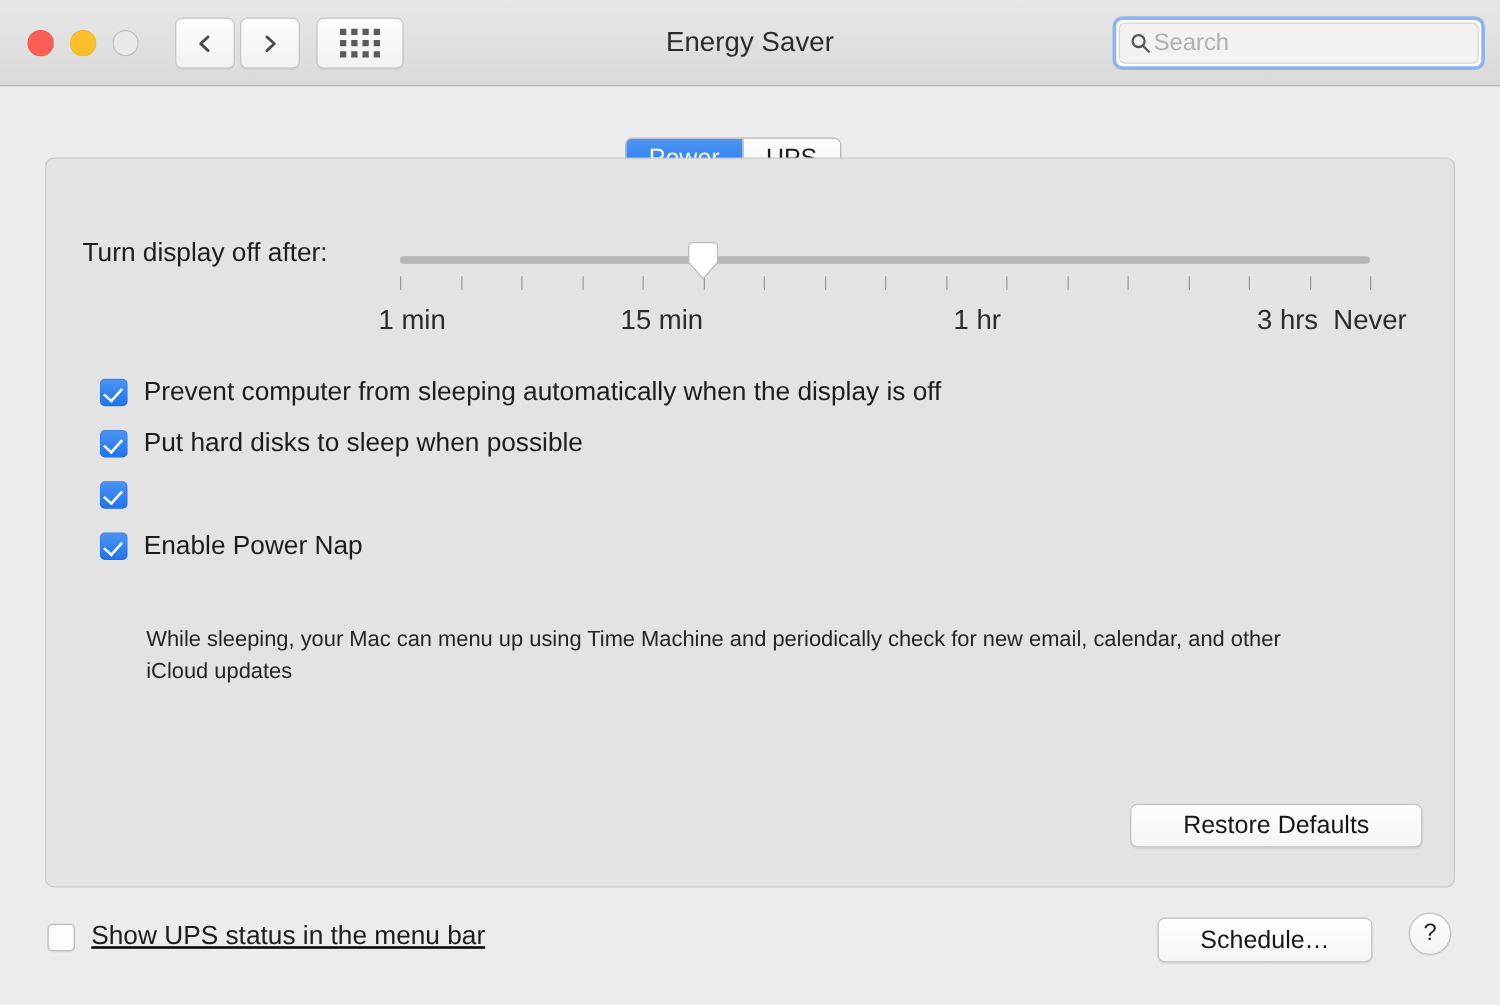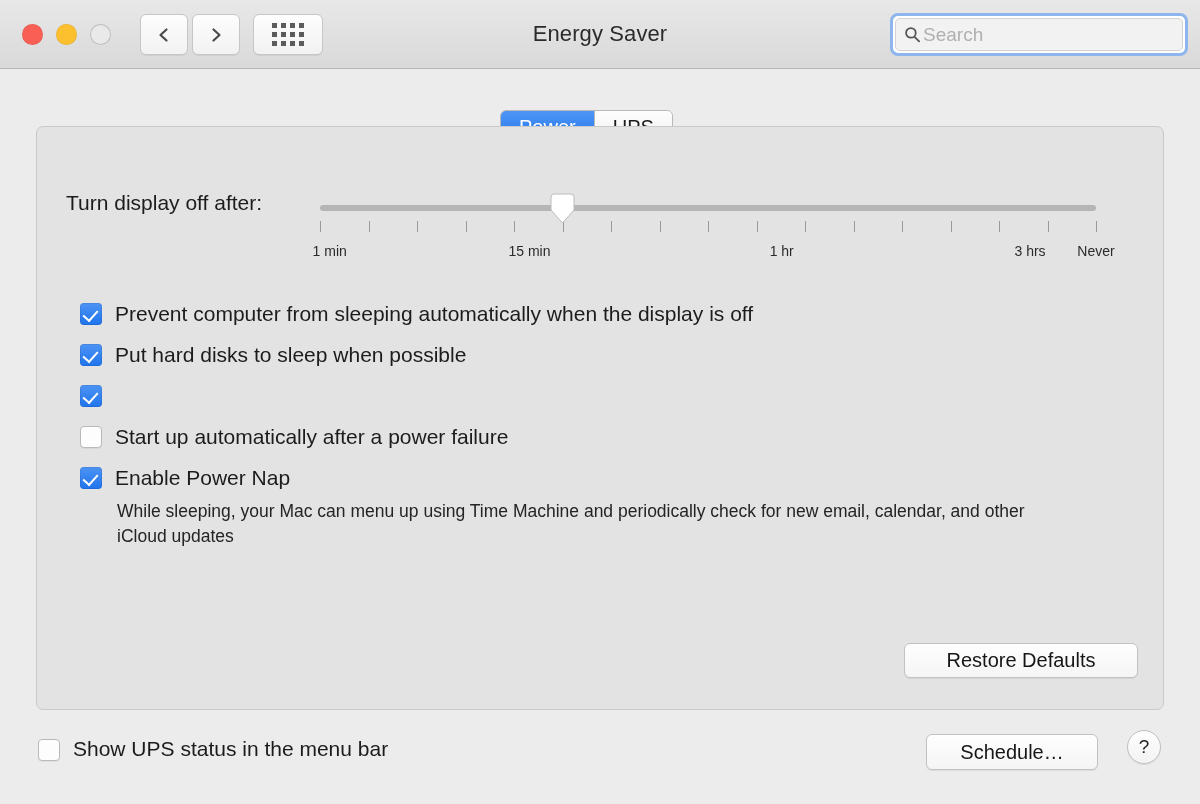--- a/index.html
+++ b/index.html
@@ -187,21 +187,21 @@
     background: #9a9a9a;
   }
 
   .ticklabels {
     position: absolute;
     left: 0; top: 243px;
     width: 1200px; height: 24px;
   }
   .ticklabels span {
     position: absolute;
-    font-size: 14px;
+    font-size: 22px;
     color: #2b2b2b;
     white-space: nowrap;
     transform: translateX(-50%);
   }
 
   
   .checks {
     position: absolute;
     left: 80px; top: 300px;
     width: 1000px;
@@ -267,20 +267,21 @@
     box-shadow: 0 1px 1px rgba(0,0,0,.07);
     font-family: "Liberation Sans", sans-serif;
   }
 
   
   .ups-row {
     position: absolute;
     left: 38px; top: 736px;
     display: flex;
     align-items: center;
+    text-decoration: underline;
   }
   .ups-label {
     font-size: 21px;
     color: #1c1c1c;
     margin-left: 13px;
   }
   .schedule {
     position: absolute;
     left: 926px; top: 734px;
     width: 172px; height: 36px;
@@ -415,24 +416,20 @@
     <div class="clabel">Prevent computer from sleeping automatically when the display is off</div>
   </div>
   <div class="crow">
     <div class="cbox on"></div>
     <div class="clabel">Put hard disks to sleep when possible</div>
   </div>
   <div class="crow">
     <div class="cbox on"></div>
   </div>
   <div class="crow">
-    <div class="cbox off"></div>
-    <div class="clabel">Start up automatically after a power failure</div>
-  </div>
-  <div class="crow">
     <div class="cbox on"></div>
     <div class="clabel">Enable Power Nap</div>
   </div>
 </div>
 
 <div class="subtext">While sleeping, your Mac can menu up using Time Machine and periodically check for new email, calendar, and other iCloud updates</div>
 
 <div class="restore">Restore Defaults</div>
 
 <div class="ups-row">

